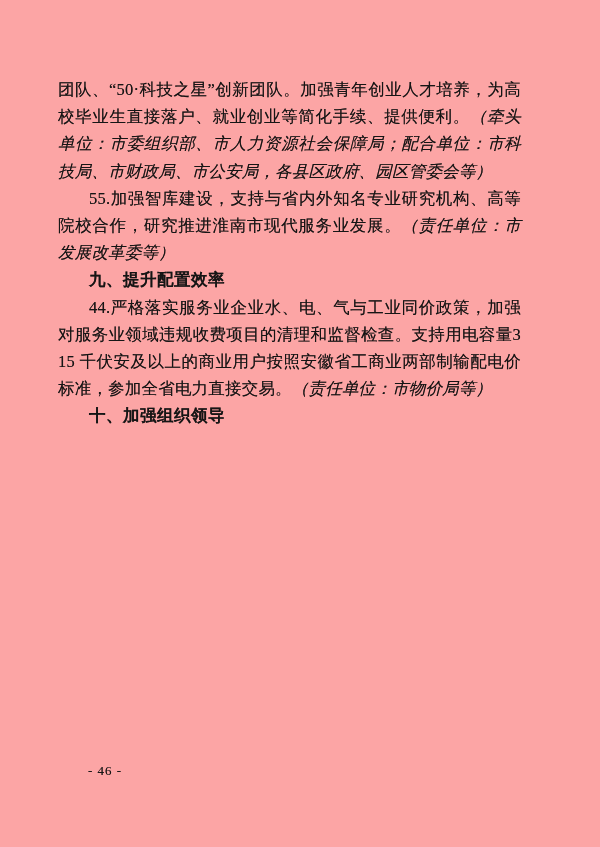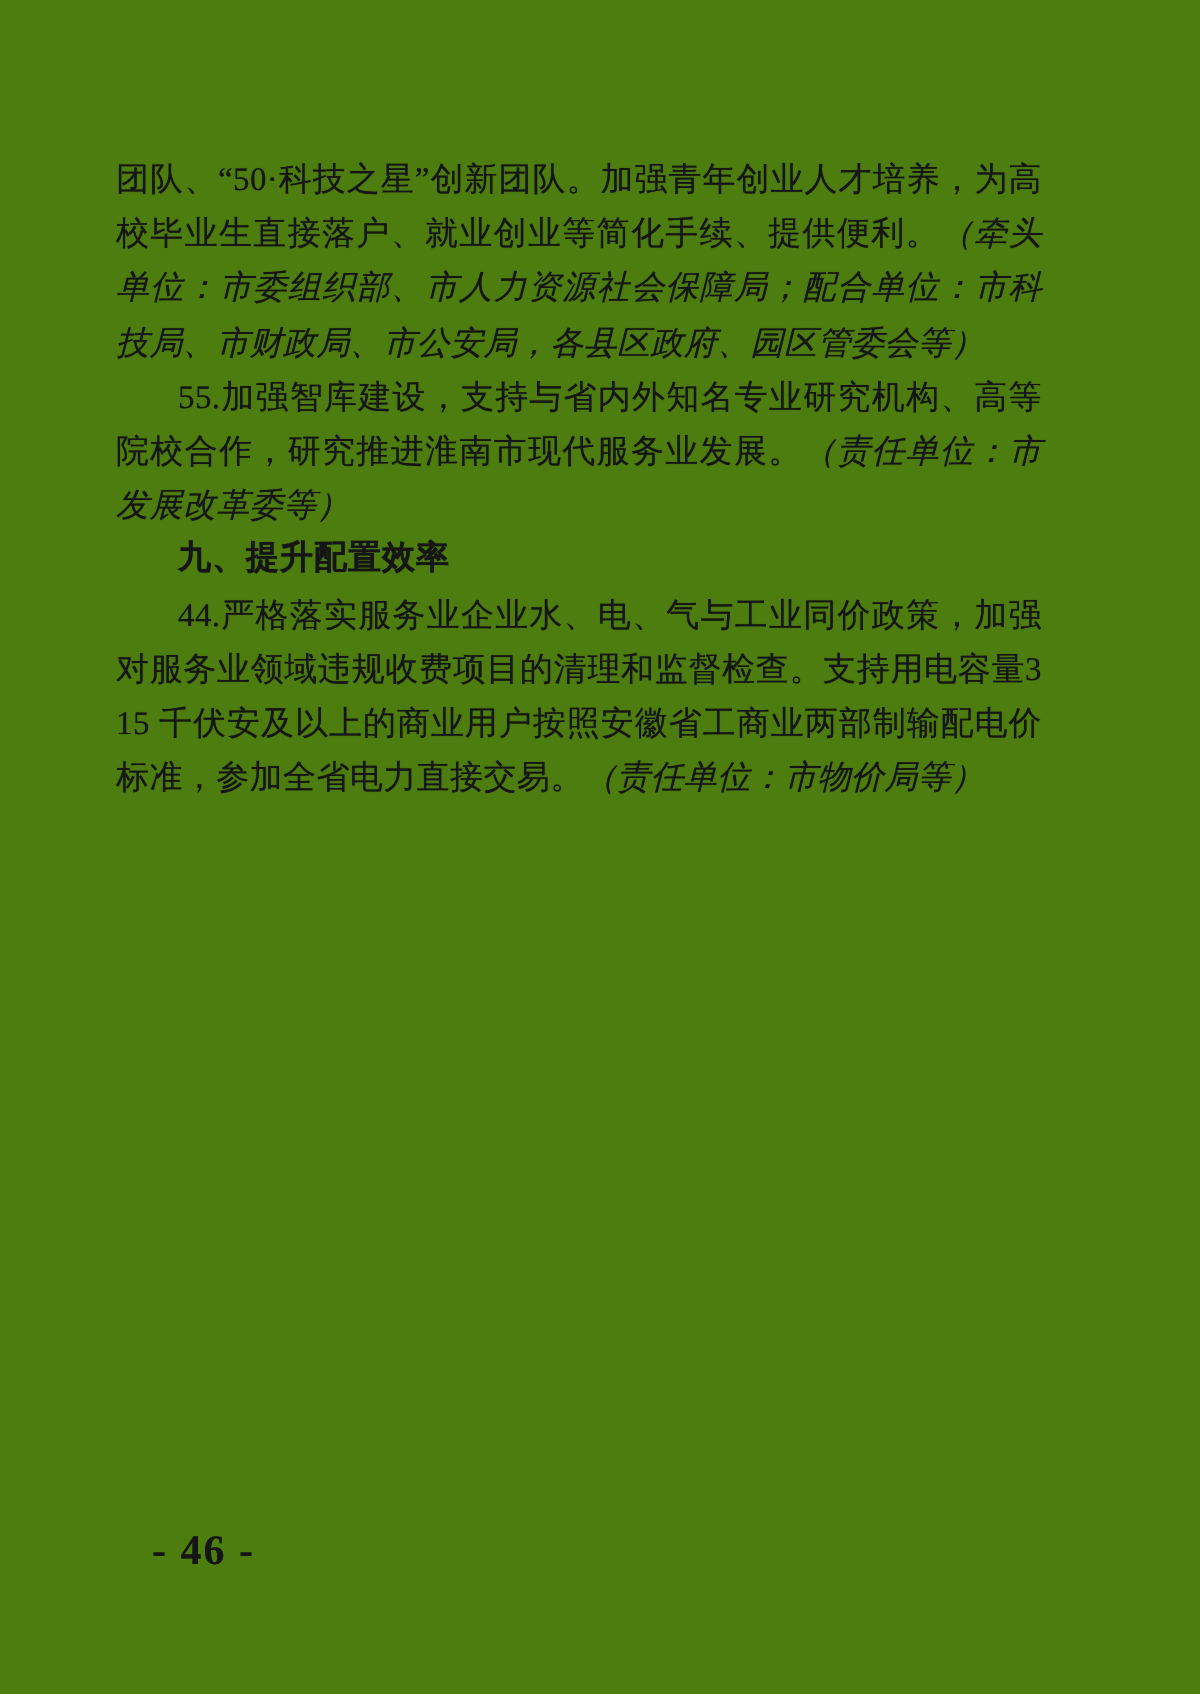--- a/index.html
+++ b/index.html
@@ -11,21 +11,21 @@
     height: 847px;
     position: relative;
     background: #fefefe;
     color: #151515;
     font-family: "Liberation Serif", "DejaVu Serif", serif;
     overflow: hidden;
   }
   .page {
     position: absolute;
     inset: 0;
-    background: #4d7c0f;
+    background: #fca5a5;
     padding-left: 16px;
   }
   .doc {
     position: absolute;
     left: 58px;
     top: 76px;
     width: 463px;
   }
   .para {
     margin: 0;
@@ -43,42 +43,43 @@
   .heading {
     font-family: Liberation Sans, sans-serif;
     font-weight: 700;
     letter-spacing: 0.5px;
   }
   .kai {
     font-style: italic;
   }
   .page-number {
     position: absolute;
-    left: 76px;
+    left: 88px;
     top: 763px;
-    font-size: 21px;
+    font-size: 13px;
     letter-spacing: 1px;
-    font-weight: 700;
+    font-weight: 400;
     text-shadow: 0 0 0.3px rgba(0,0,0,0.5);
   }
 </style>
 </head>
 <body>
 
 <div class="page">
   <div class="doc">
 
     <p class="para"><span>团队、“50·科技之星”创新团队。加强青年创业人才培养，为高校毕业生直接落户、就业创业等简化手续、提供便利。</span><span class="kai">（牵头单位：市委组织部、市人力资源社会保障局；配合单位：市科技局、市财政局、市公安局，各县区政府、园区管委会等）</span></p>
 
     <p class="para indent"><span>55.加强智库建设，支持与省内外知名专业研究机构、高等院校合作，研究推进淮南市现代服务业发展。</span><span class="kai">（责任单位：市发展改革委等）</span></p>
 
     <p class="para indent heading">九、提升配置效率</p>
 
 
 
     <p class="para indent"><span>44.严格落实服务业企业水、电、气与工业同价政策，加强对服务业领域违规收费项目的清理和监督检查。支持用电容量315 千伏安及以上的商业用户按照安徽省工商业两部制输配电价标准，参加全省电力直接交易。</span><span class="kai">（责任单位：市物价局等）</span></p>
 
+    <p class="para indent heading">十、加强组织领导</p>
 
 
   </div>
 
   <div class="page-number">- 46 -</div>
 </div>
 
 </body></html>

